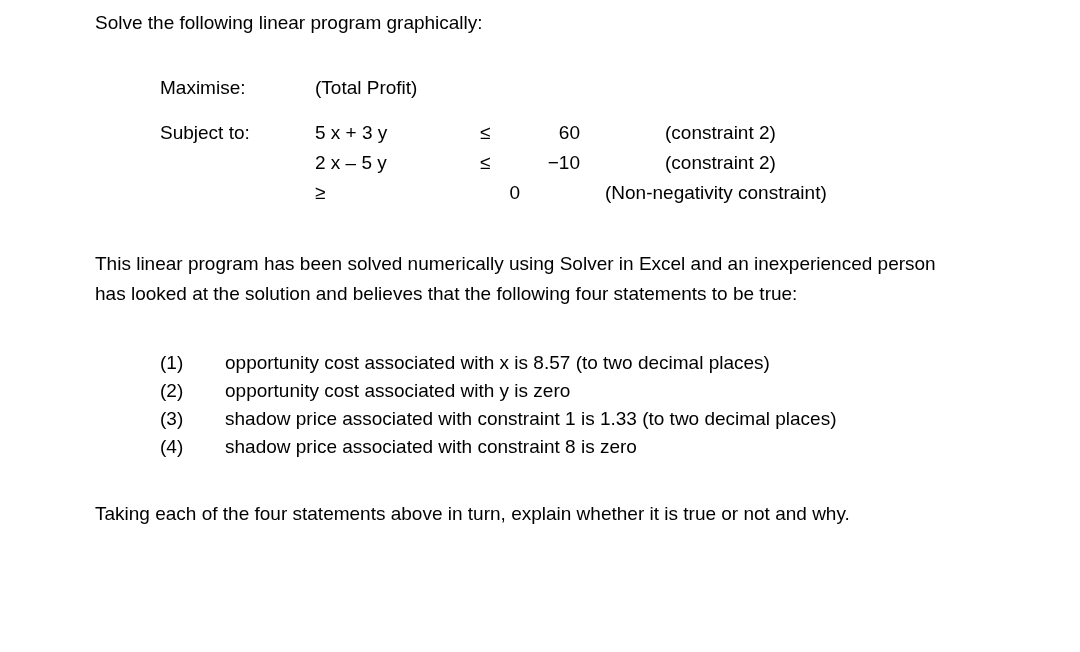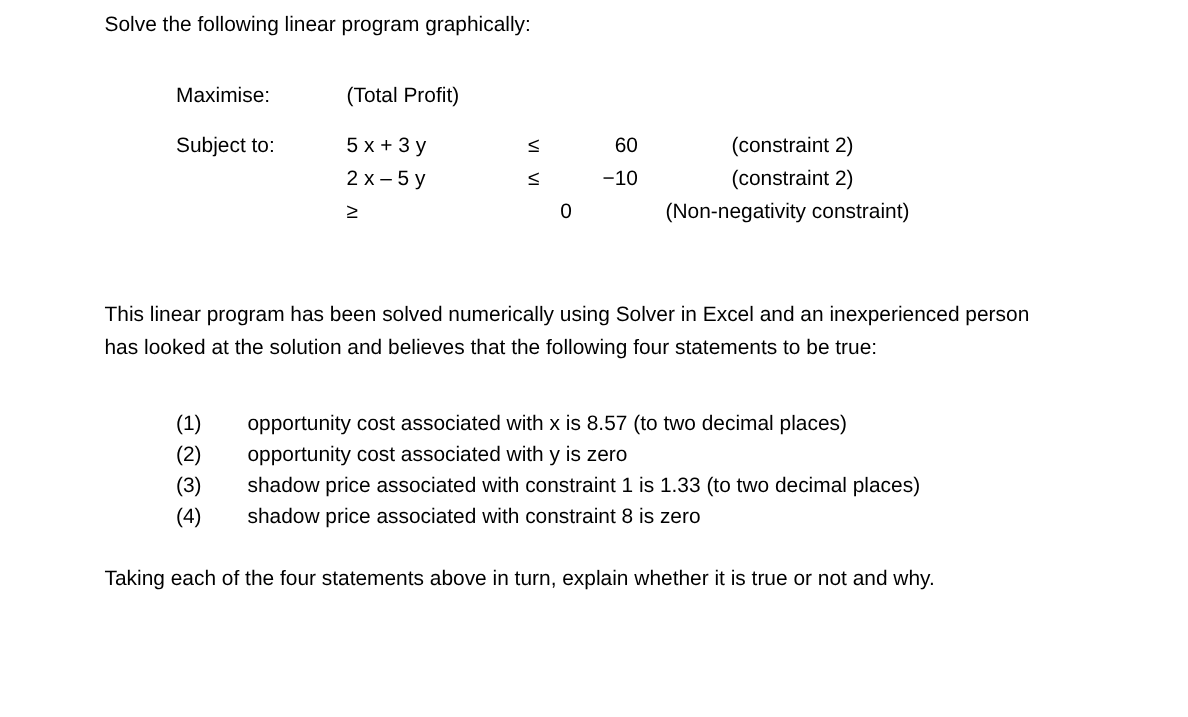--- a/index.html
+++ b/index.html
@@ -47,37 +47,37 @@
   }
   .c-val {
     text-align: right;
   }
   .c-note {
     padding-left: 85px;
     white-space: nowrap;
   }
   
   .solver-para {
-    margin-top: 64px;
+    margin-top: 41px;
     max-width: 865px;
   }
   
   .statements {
     margin: 40px 0 0 65px;
   }
   .stmt-row {
     display: grid;
     grid-template-columns: 65px 1fr;
     line-height: 28px;
   }
   .stmt-text {
     max-width: 710px;
   }
   .closing {
-    margin-top: 28px;
+    margin-top: 38px;
     max-width: 890px;
   }
 </style>
 </head>
 <body>
 
 <div class="page">
 
   <p class="para intro">Solve the following linear program graphically:</p>
 

